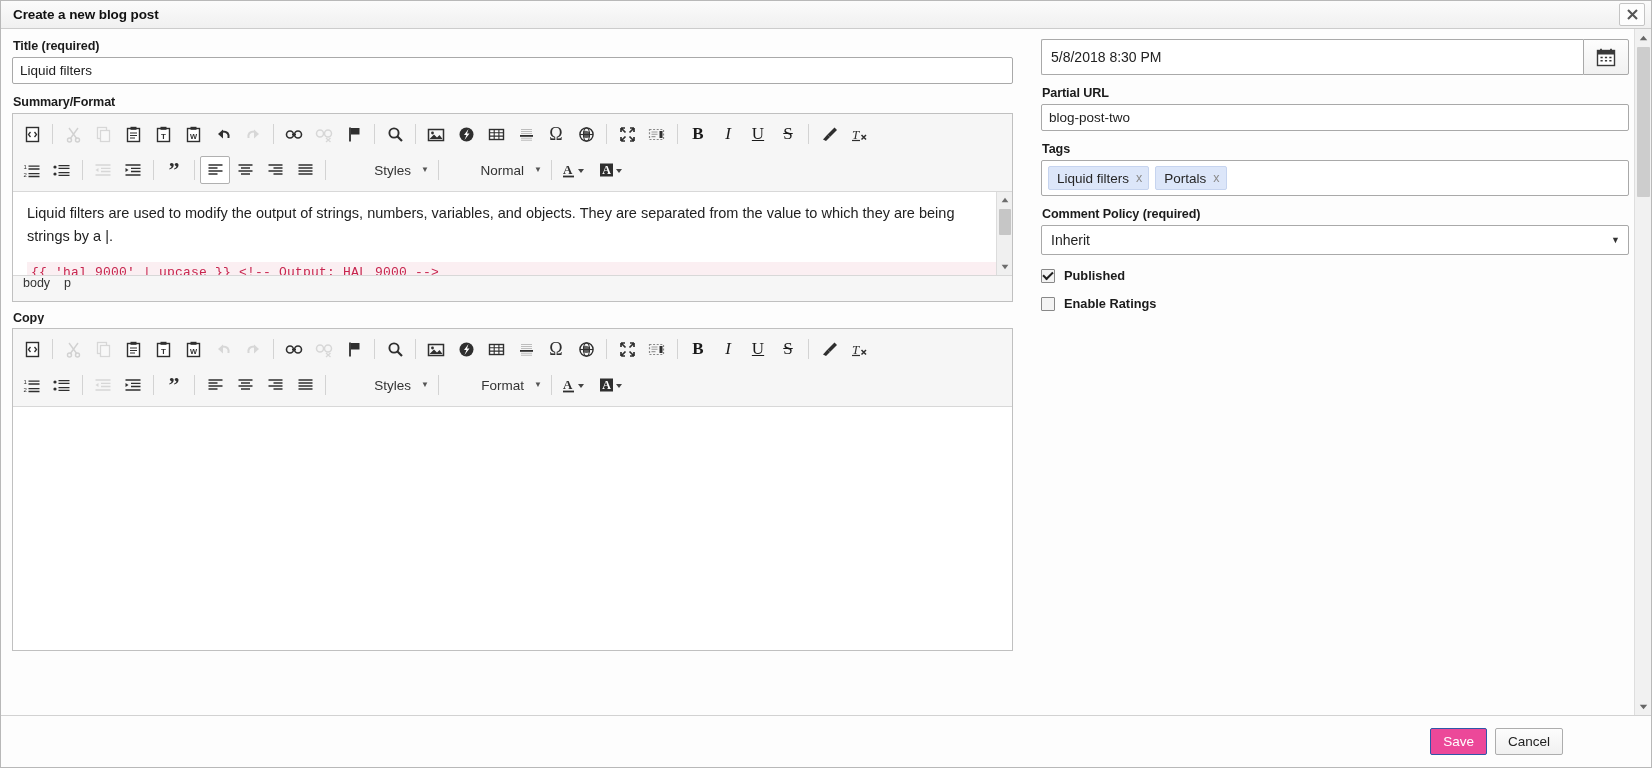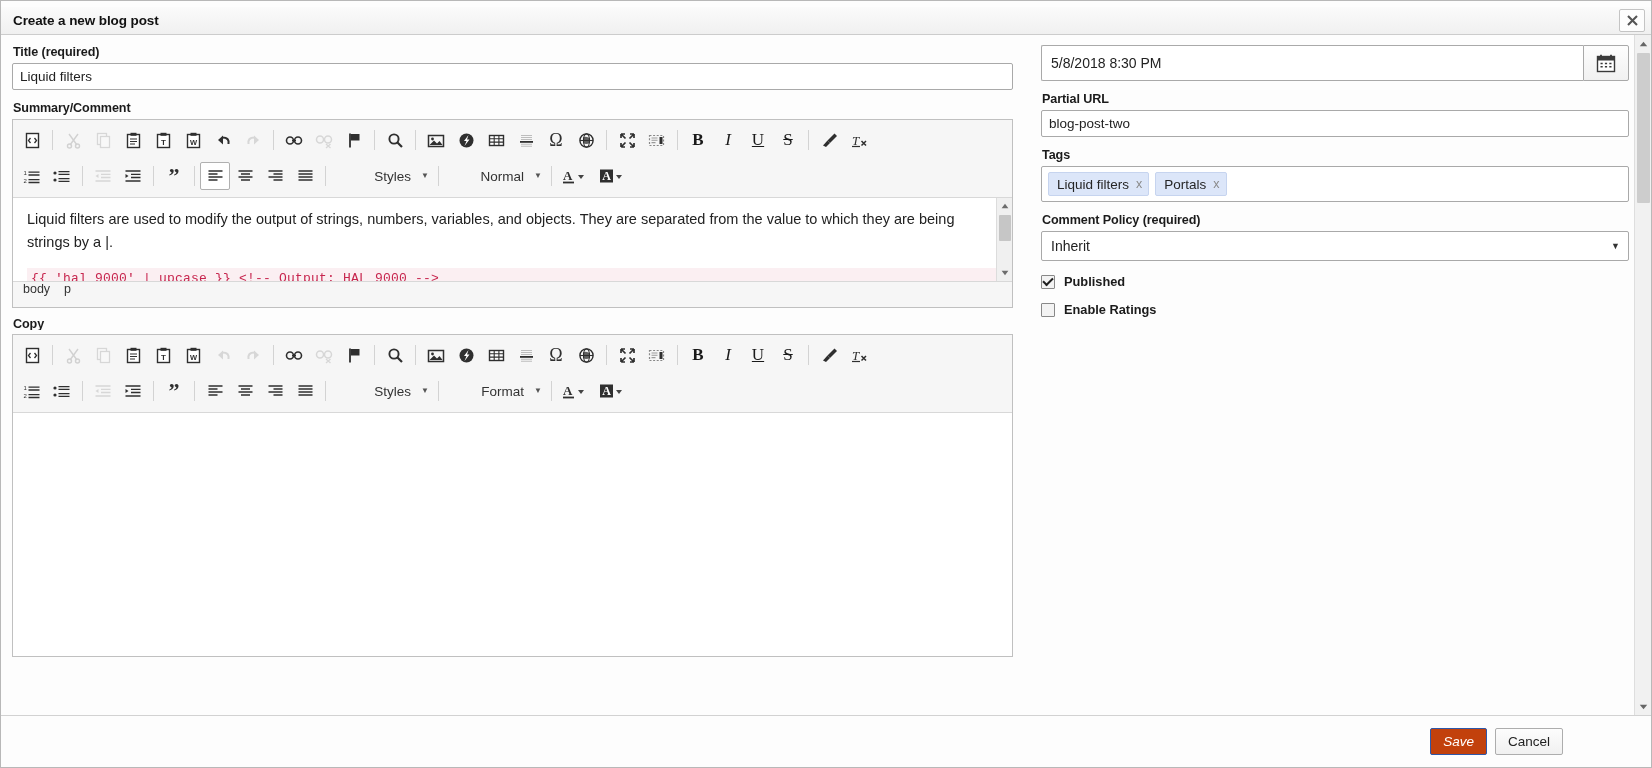--- a/index.html
+++ b/index.html
@@ -22,21 +22,20 @@
   }
   
   .titlebar {
     height: 28px;
     background: linear-gradient(to bottom, #fbfbfb 0%, #f0f0f0 100%);
     border-bottom: 1px solid #cccccc;
     display: flex; align-items: center;
     padding: 0 6px 0 12px;
     flex: 0 0 auto;
     position: relative;
-    margin-top: 6px;
   }
   .titlebar .title {
     font-weight: bold; font-size: 13.5px; color: #111;
     letter-spacing: -0.1px;
   }
   .close-btn {
     position: absolute; right: 6px; top: 2px;
     width: 26px; height: 23px;
     background: #fdfdfd;
     border: 1px solid #c4c4c4;
@@ -317,24 +316,23 @@
   .btn {
     height: 27px;
     min-width: 56px;
     padding: 0 12px;
     border-radius: 2px;
     font-size: 13.5px;
     display: flex; align-items: center; justify-content: center;
     cursor: pointer;
   }
   .btn-primary {
-    background: #c2410c;
+    background: #ec4899;
     border: 1px solid #2f57a8;
     color: #ffffff;
-    font-style: italic;
   }
   .btn-default {
     background: linear-gradient(to bottom,#fdfdfd,#f0f0f0);
     border: 1px solid #adadad;
     color: #222;
   }
   .big-blank { height: 243px; background: #fff; }
   svg { pointer-events: none; }
 </style>
 </head>
@@ -351,21 +349,21 @@
     </div>
   </div>
 
   <div class="dlg-body">
 
     <div class="col-left">
 
       <div class="field-label">Title (required)</div>
       <input class="text-input" value="Liquid filters" style="">
 
-      <div class="field-label tight">Summary/Comment</div>
+      <div class="field-label tight">Summary/Format</div>
 
       
       <div class="editor">
         <div class="editor-toolbar">
           <div class="tb-row">
 
             <div class="tb-btn">
               <svg width="17" height="17" viewBox="0 0 17 17">
                   <rect x="2.5" y="1.5" width="12" height="14" fill="#fff" stroke="#2f2f2f" stroke-width="1.4"></rect>
                   <path d="M6.5 6 L4.5 8.5 L6.5 11 M10.5 6 L12.5 8.5 L10.5 11" stroke="#2f2f2f" stroke-width="1.3" fill="none"></path>

